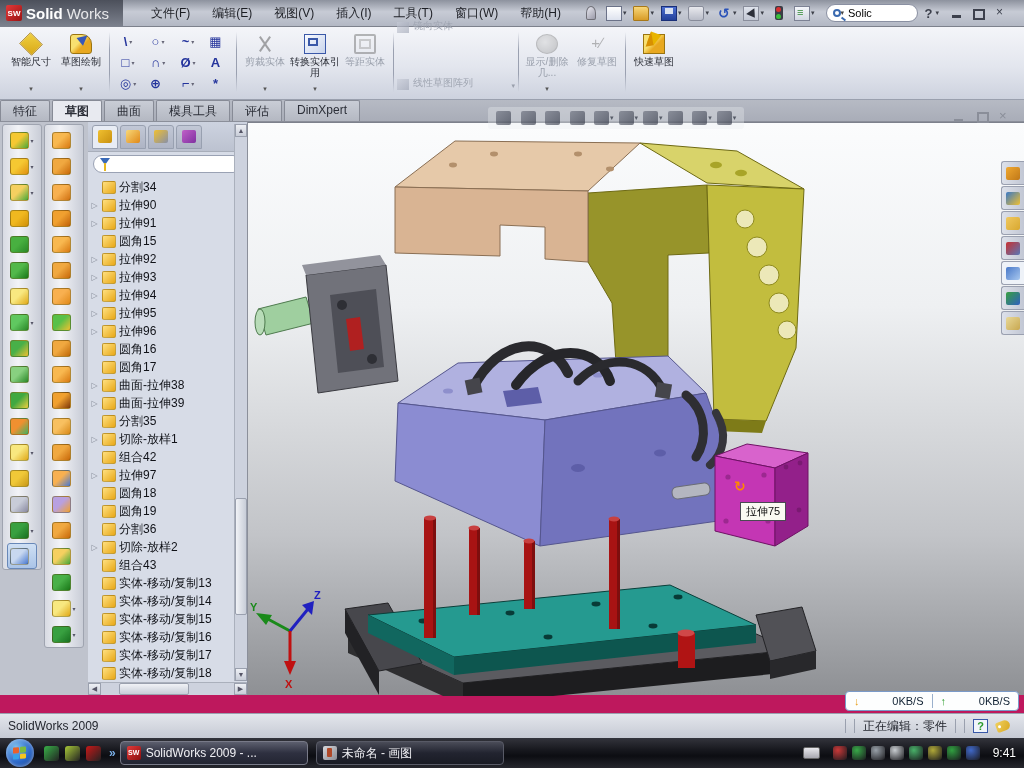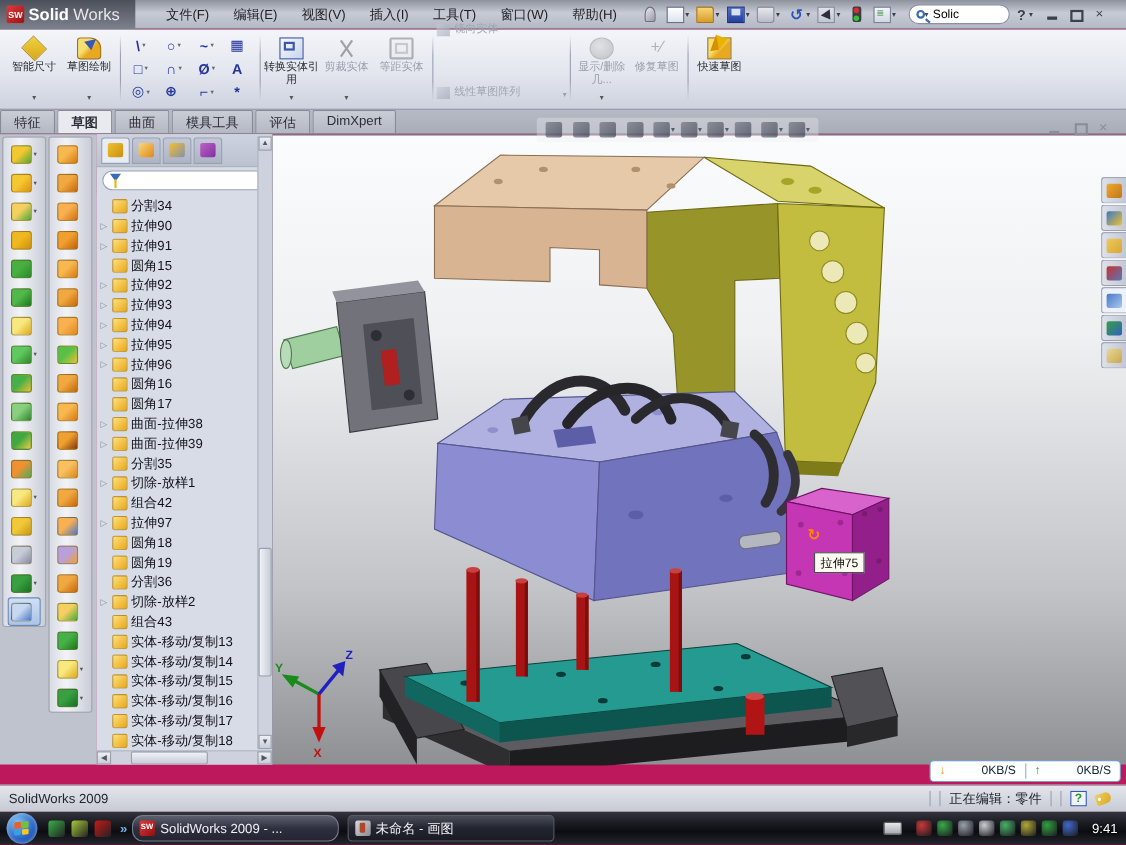--- a/index.html
+++ b/index.html
@@ -176,21 +176,21 @@
     background:linear-gradient(180deg,#33343c 0%,#17181e 40%,#0c0d12 60%,#26272e 100%);display:flex;align-items:center;}
   .orb{width:28px;height:28px;border-radius:50%;margin:0 6px;position:relative;
     background:radial-gradient(circle at 35% 30%,#7ec0f0,#2a66c8 55%,#123a80);box-shadow:inset 0 0 4px rgba(255,255,255,.6);}
   .flag{position:absolute;left:7px;top:8px;width:13px;height:12px;display:grid;grid-template-columns:1fr 1fr;gap:1px;transform:skewY(-6deg);}
   .flag i{border-radius:1px;}
   .quick{display:flex;align-items:center;gap:6px;margin:0 4px;}
   .qicon{width:15px;height:15px;border-radius:3px;background:linear-gradient(135deg,var(--c,#888),#222);}
   .chev{color:#7ab0e8;font-size:12px;font-weight:bold;margin:0 4px;}
   .taskwin{width:188px;height:24px;border-radius:4px;border:1px solid #585a66;margin-right:8px;
     background:linear-gradient(180deg,#4a4c58,#222430 50%,#191b24);display:flex;align-items:center;gap:5px;padding:0 6px;color:#f0f0f4;font-size:12px;overflow:hidden;white-space:nowrap;}
-  .taskwin.active{background:linear-gradient(180deg,#5c5f6e,#2e3040 50%,#232532);border-color:#787a88;border-radius:10px;}
+  .taskwin.active{background:linear-gradient(180deg,#5c5f6e,#2e3040 50%,#232532);border-color:#787a88;}
   .twi{width:14px;height:14px;border-radius:2px;flex:none;}
   .twi-sw{background:linear-gradient(135deg,#e23a3a,#8c0f0f);color:#fff;font-size:7px;font-weight:bold;text-align:center;line-height:14px;}
   .twi-paint{background:linear-gradient(135deg,#d8d8dc,#8a8a92);position:relative;}
   .twi-paint:after{content:"";position:absolute;left:4px;top:2px;width:5px;height:9px;background:#b04828;border-radius:1px;}
   .tray{margin-left:auto;display:flex;align-items:center;gap:5px;padding-right:8px;}
   .kbd{width:17px;height:12px;background:linear-gradient(180deg,#e8e8ec,#a8a8b0);border-radius:2px;border:1px solid #666;margin-right:8px;}
   .trayicon{width:14px;height:14px;border-radius:3px;background:radial-gradient(circle at 35% 30%,var(--c,#888),#1a1a1e);}
   .clock{color:#fff;font-size:12px;margin-left:8px;text-shadow:0 1px 2px #000;}
 </style>
 </head>
@@ -326,28 +326,28 @@
         <span class="sg">
           <span>⌐</span>
           <span class="dd">▾</span>
         </span>
         <span class="sg">
           <span>*</span>
           <span class="dd" style="visibility: hidden;">▾</span>
         </span>
       </div>
     <div class="csep"></div>
+    <div class="cbtn disabled">
+      <span class="bigic bi-trim"></span>
+      <span class="clabel">剪裁实体</span>
+        <span class="cdd">▾</span>
+    </div>
     <div class="cbtn">
       <span class="bigic bi-convert"></span>
       <span class="clabel">转换实体引用</span>
-        <span class="cdd">▾</span>
-    </div>
-    <div class="cbtn disabled">
-      <span class="bigic bi-trim"></span>
-      <span class="clabel">剪裁实体</span>
         <span class="cdd">▾</span>
     </div>
     <div class="cbtn disabled">
       <span class="bigic bi-offset"></span>
       <span class="clabel">等距实体</span>
     </div>
     <div class="csep"></div>
     <div class="cstack">
       <div class="crow">
           <span class="ric"></span>

